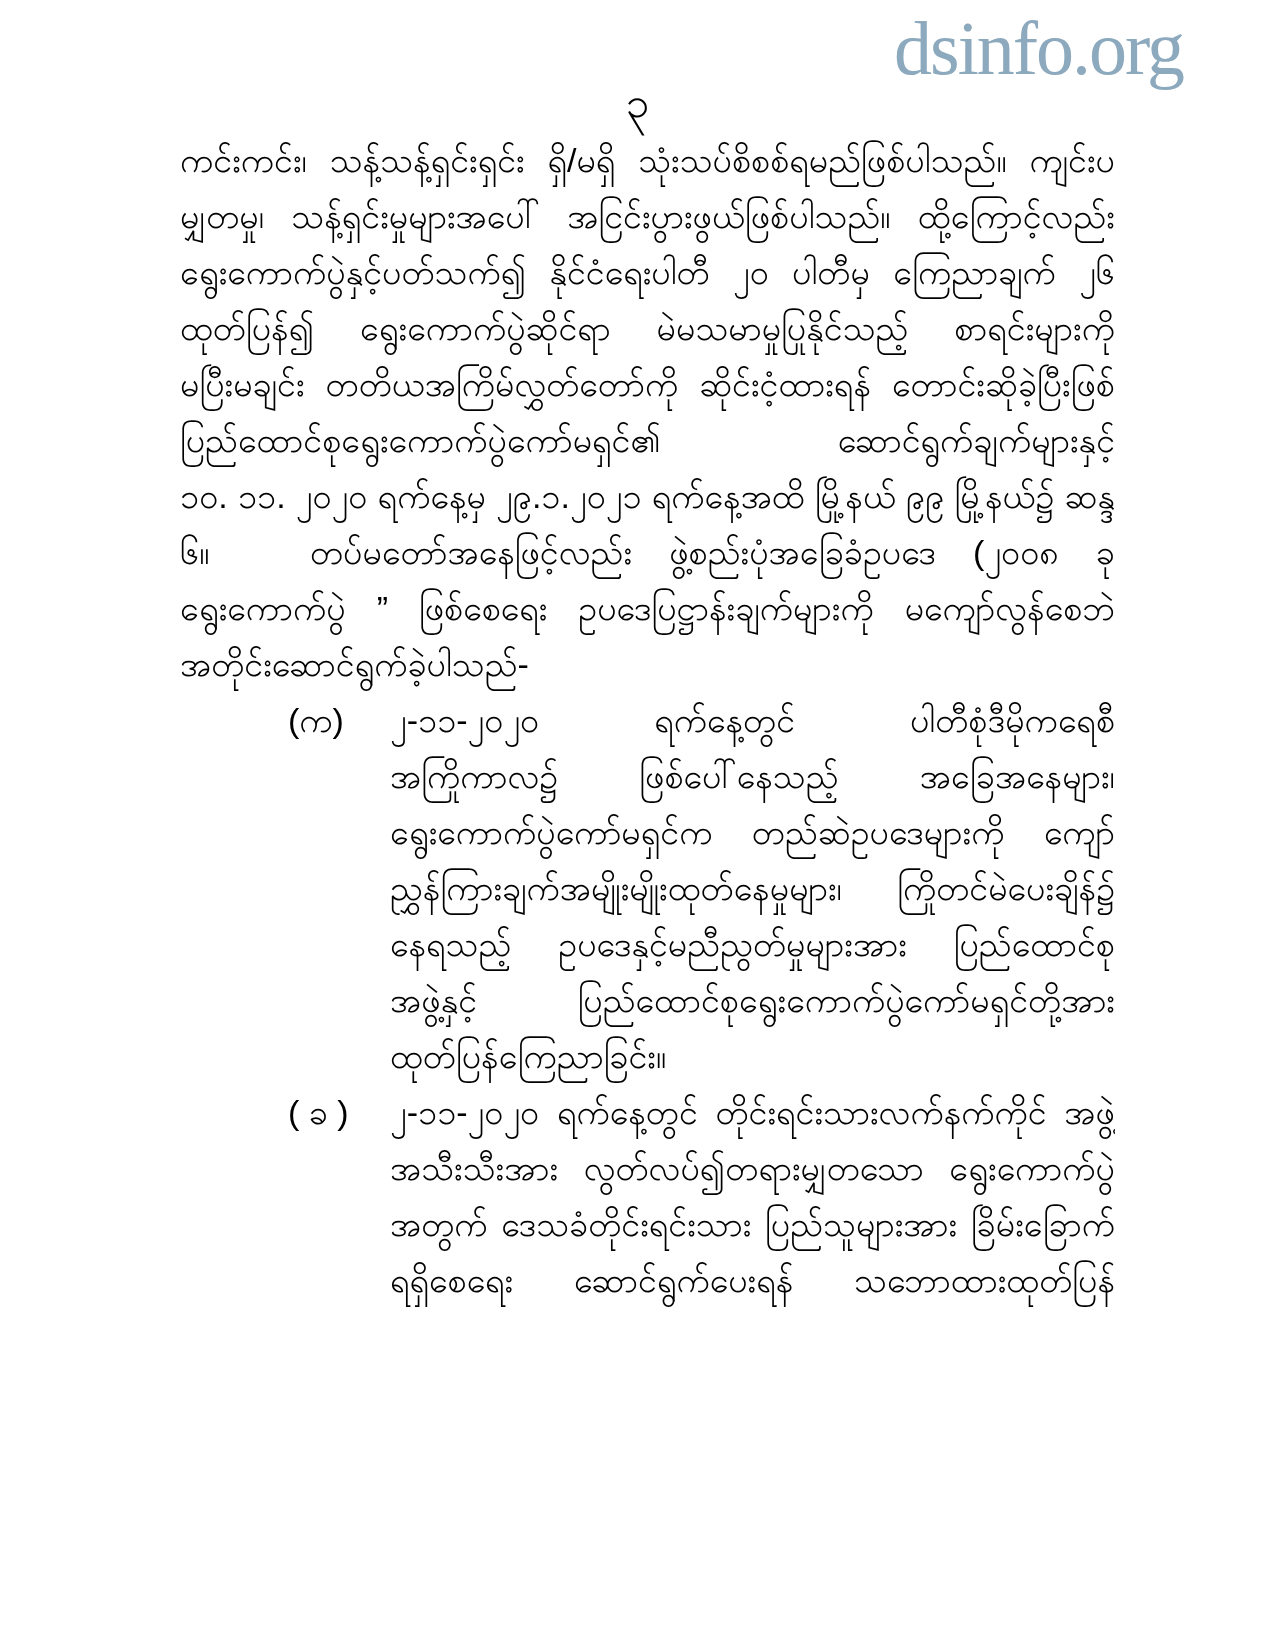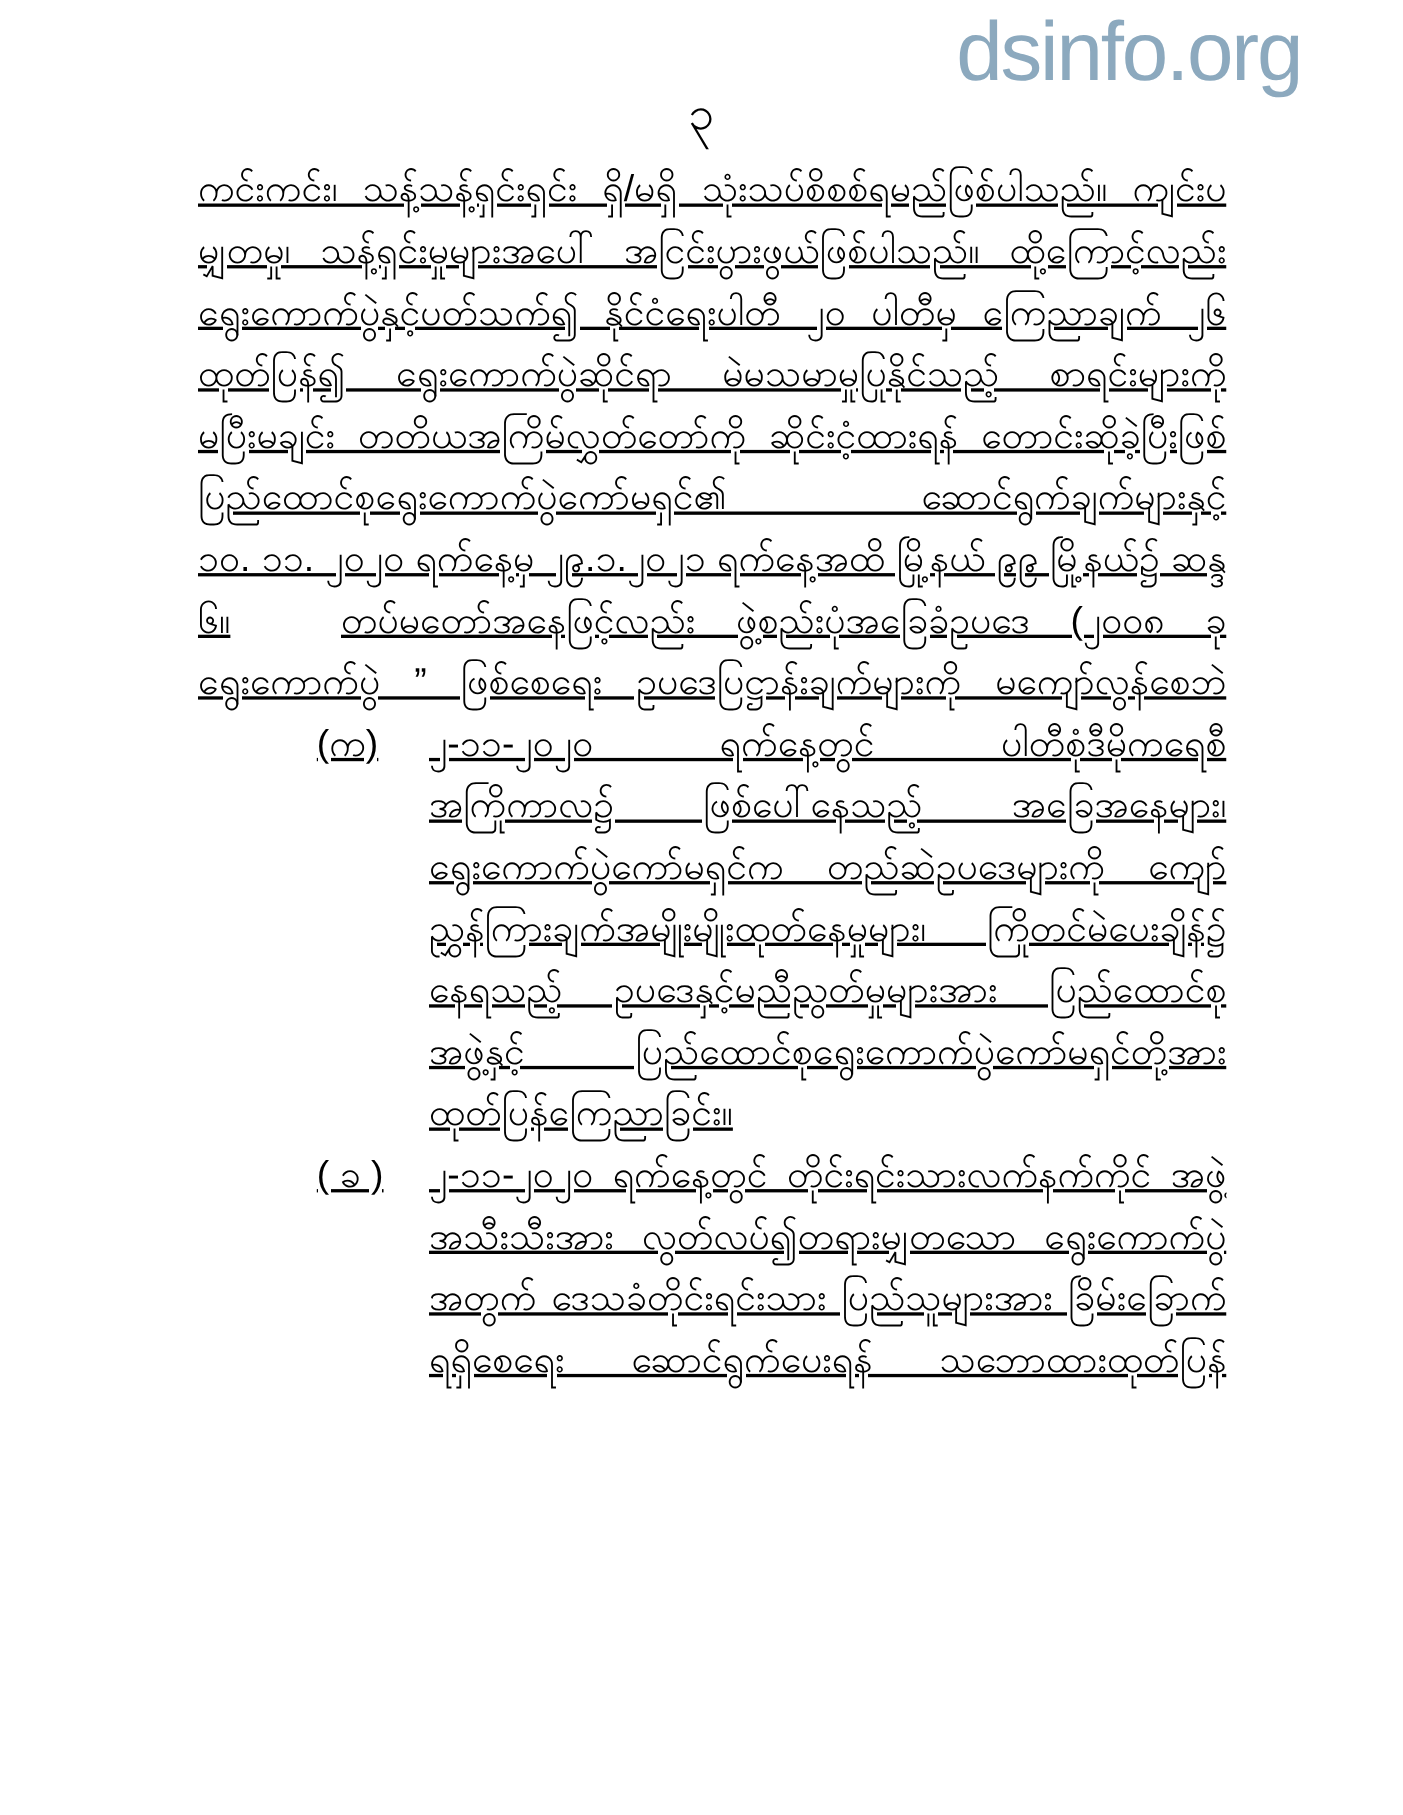--- a/index.html
+++ b/index.html
@@ -18,39 +18,38 @@
     background: #ffffff;
   }
   .watermark {
     position: absolute;
     top: 10px;
     right: 92px;
     font-size: 76px;
     line-height: 1;
     color: #8ca9be;
     letter-spacing: -2px;
-    font-family: Liberation Sans, sans-serif;
+    font-family: Liberation Serif, serif;
   }
   .page-number {
     position: absolute;
     top: 78px;
     left: 0;
     right: 0;
     text-align: center;
     font-size: 42px;
     line-height: 1.2;
   }
   .body-text {
     position: absolute;
-    top: 144px;
+    top: 132px;
     left: 180px;
     width: 935px;
     font-size: 34px;
     line-height: 56px;
-    text-decoration: underline;
   }
   .line {
     text-align: justify;
     text-align-last: justify;
     white-space: normal;
     height: 56px;
     overflow: hidden;
   }
   .line.end {
     text-align-last: left;
@@ -97,20 +96,21 @@
       <div class="line">ပြည်ထောင်စုရွေးကောက်ပွဲကော်မရှင်၏ ဆောင်ရွက်ချက်များနှင့် ပတ်သက်၍လည်း</div>
       <div class="line">၁၀. ၁၁. ၂၀၂၀ ရက်နေ့မှ ၂၉.၁.၂၀၂၁ ရက်နေ့အထိ မြို့နယ် ၉၉ မြို့နယ်၌ ဆန္ဒဖော်ထုတ်မှု</div>
     </div>
 
     <div>
       <div class="para-first">
         <span class="para-num">၆။</span>
         <span class="para-rest line">တပ်မတော်အနေဖြင့်လည်း ဖွဲ့စည်းပုံအခြေခံဥပဒေ (၂၀၀၈ ခုနှစ်)နှင့်</span>
       </div>
       <div class="line">ရွေးကောက်ပွဲ ” ဖြစ်စေရေး ဥပဒေပြဋ္ဌာန်းချက်များကို မကျော်လွန်စေဘဲ အောက်ပါ</div>
+      <div class="line end">အတိုင်းဆောင်ရွက်ခဲ့ပါသည်-</div>
     </div>
 
     <div class="list-item">
       <div class="item-label">(က)</div>
       <div class="item-content">
         <div class="line">၂-၁၁-၂၀၂၀ ရက်နေ့တွင် ပါတီစုံဒီမိုကရေစီအထွေထွေရွေးကောက်ပွဲ</div>
         <div class="line">အကြိုကာလ၌ ဖြစ်ပေါ်နေသည့် အခြေအနေများ၊ ပြည်ထောင်စု</div>
         <div class="line">ရွေးကောက်ပွဲကော်မရှင်က တည်ဆဲဥပဒေများကို ကျော်လွန်၍</div>
         <div class="line">ညွှန်ကြားချက်အမျိုးမျိုးထုတ်နေမှုများ၊ ကြိုတင်မဲပေးချိန်၌ ကြုံတွေ့</div>
         <div class="line">နေရသည့် ဥပဒေနှင့်မညီညွတ်မှုများအား ပြည်ထောင်စုအစိုးရ</div>

